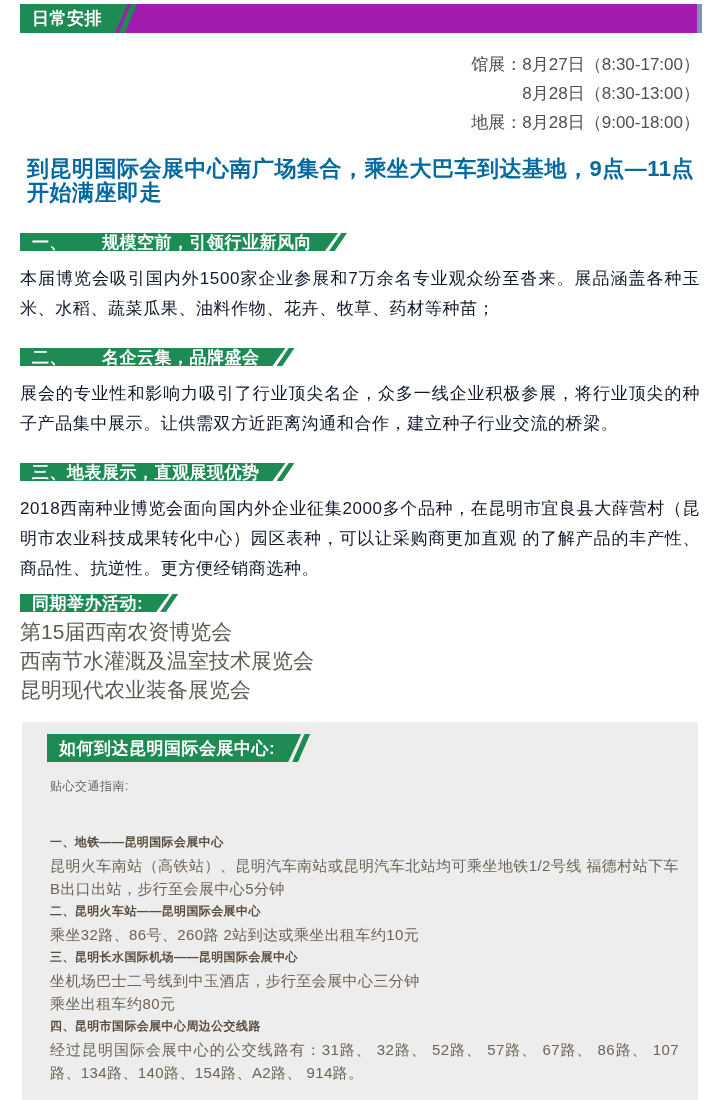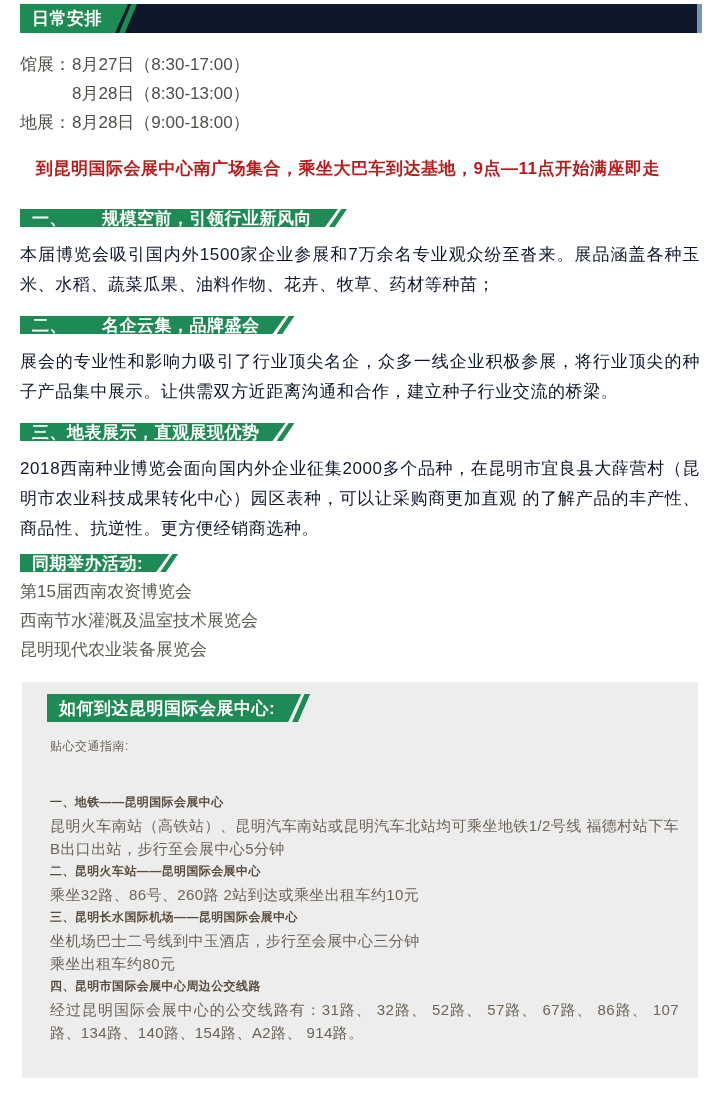--- a/index.html
+++ b/index.html
@@ -5,21 +5,21 @@
   html,body { margin:0; padding:0; }
   body {
     width:720px; height:1100px; background:#ffffff;
     font-family:"Liberation Sans","DejaVu Sans",sans-serif;
     overflow:hidden;
   }
   .page { position:relative; width:720px; height:1100px; background:#fff; }
 
   
   .header-strip {
-    margin:4px 18px 0 20px; height:29px; background:#0f172a; position:relative;
+    margin:4px 18px 0 20px; height:29px; background:#a21caf; position:relative;
   }
   .blue-bar {
     position:absolute; top:0; right:0; width:5px; height:29px; background:#7596B6;
   }
 
   
   .flag {
     position:relative; display:inline-flex; align-items:center;
     height:18px; padding:0 26px 0 12px; vertical-align:top;
   }
@@ -35,38 +35,38 @@
     position:relative; color:#fff; font-weight:bold; font-size:17px;
     letter-spacing:0.5px; white-space:pre;
   }
   .flag-main { height:29px; }
   .flag-box  { height:28px; }
   .flag-box > span { font-size:17px; }
 
   .content { margin:0 20px; }
 
   
-  .schedule { margin-top:17px; font-size:17px; line-height:29px; color:#4F4F49; }
+  .schedule { margin-top:17px; font-size:17px; line-height:29px; color:#4F4F49;text-align:right; }
   .sched-label { display:inline-block; width:52px; }
 
   .notice {
-    margin:20px 0 0 16px; font-size:17px; line-height:24px;
-    font-weight:bold; color:#b91c1c; letter-spacing:0.5px;
+    margin:20px 0 0 7px; font-size:22px; line-height:24px;
+    font-weight:bold; color:#0369a1; letter-spacing:0.5px;
   }
 
   .sec-banner-1 { margin-top:28px; }
-  .sec-banner   { margin-top:16px; }
+  .sec-banner   { margin-top:24px; }
 
   p.body-text {
     margin:13px 0 0 0; font-size:17px; line-height:30px; color:#0f172a;
     letter-spacing:0.6px; text-align:justify;
   }
 
   .concurrent-banner { margin-top:10px; }
-  .concurrent-list { margin-top:5px; font-size:17px; line-height:29px; color:#5E5B53; }
+  .concurrent-list { margin-top:5px; font-size:21px; line-height:29px; color:#5E5B53; }
 
   
   .gray-box {
     margin:18px 2px 0 2px; background:#EDEDED;
     padding:12px 16px 34px 25px; box-sizing:border-box; width:676px;
   }
   .gray-box .intro {
     margin:13px 0 0 3px; font-size:12px; line-height:22px; color:#6B6459;
     letter-spacing:0.5px;
   }

